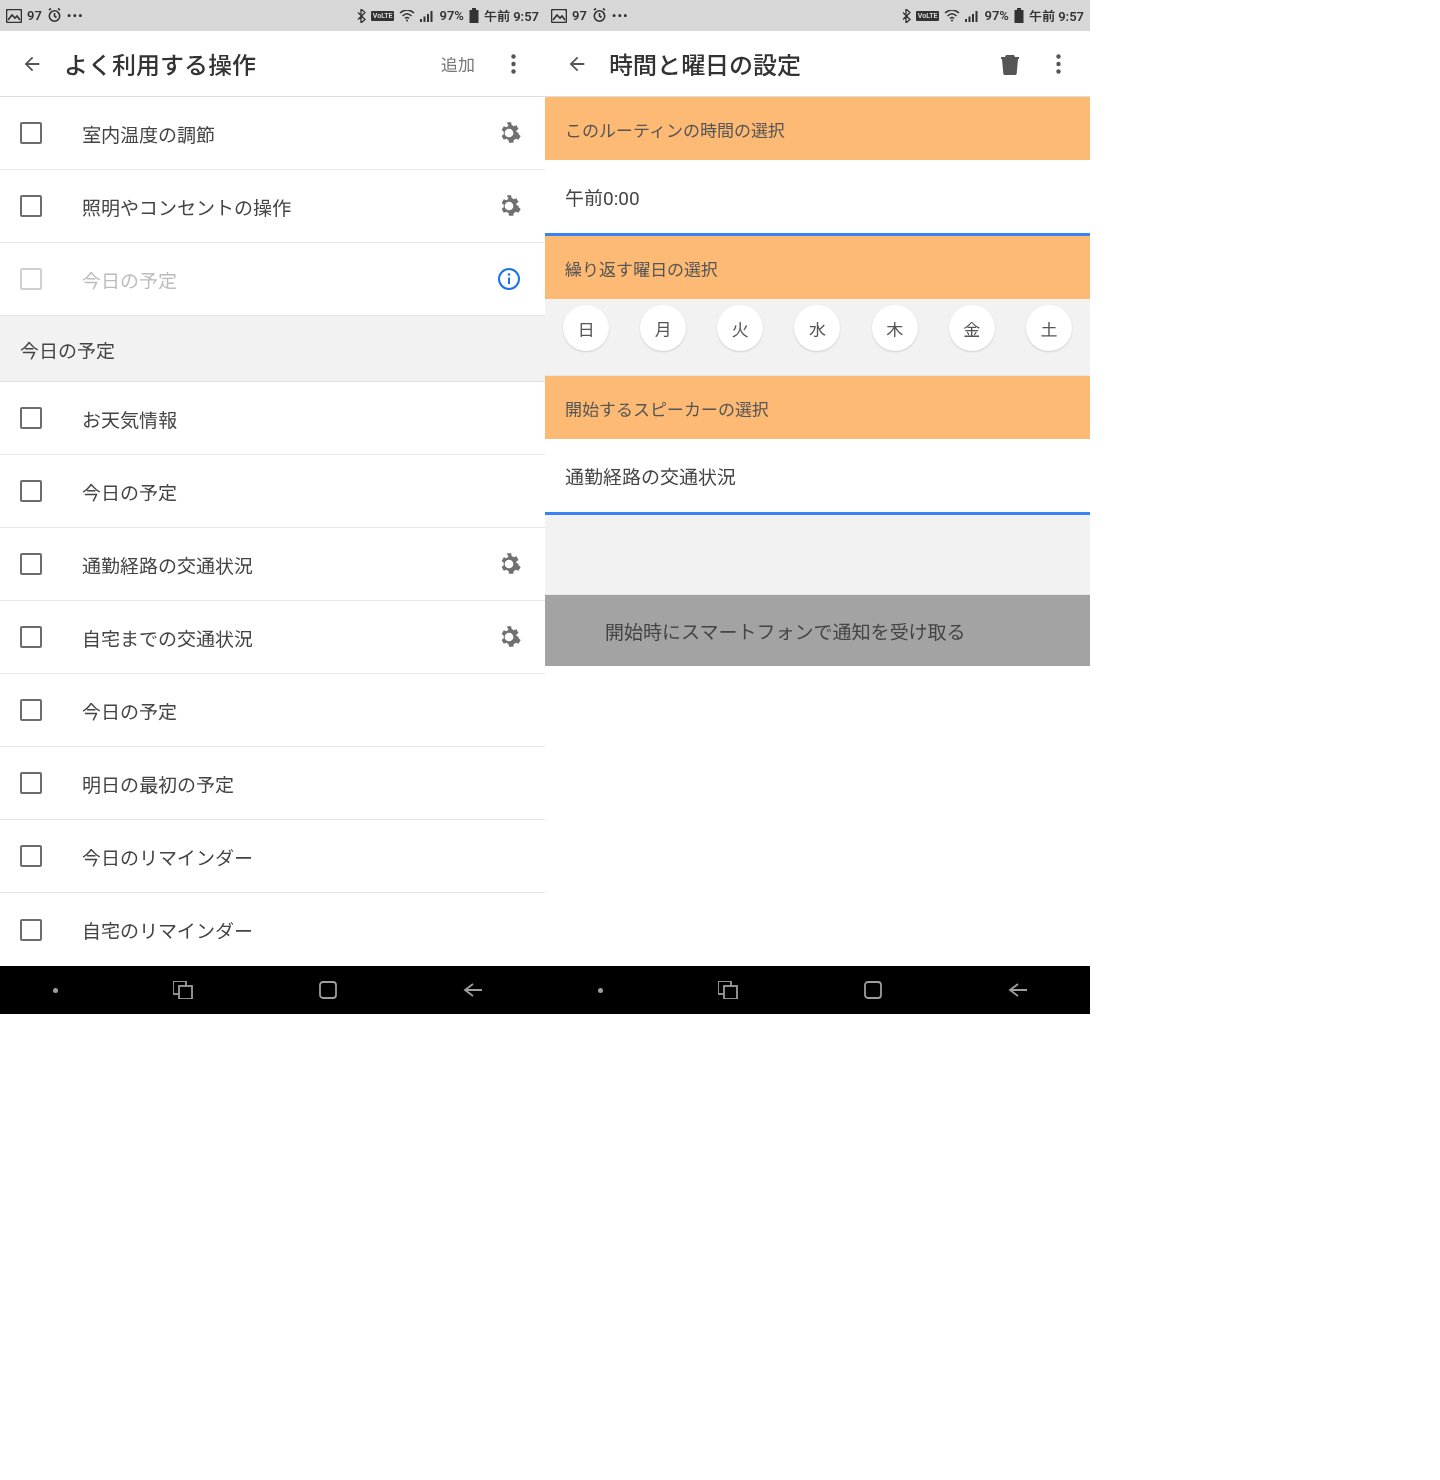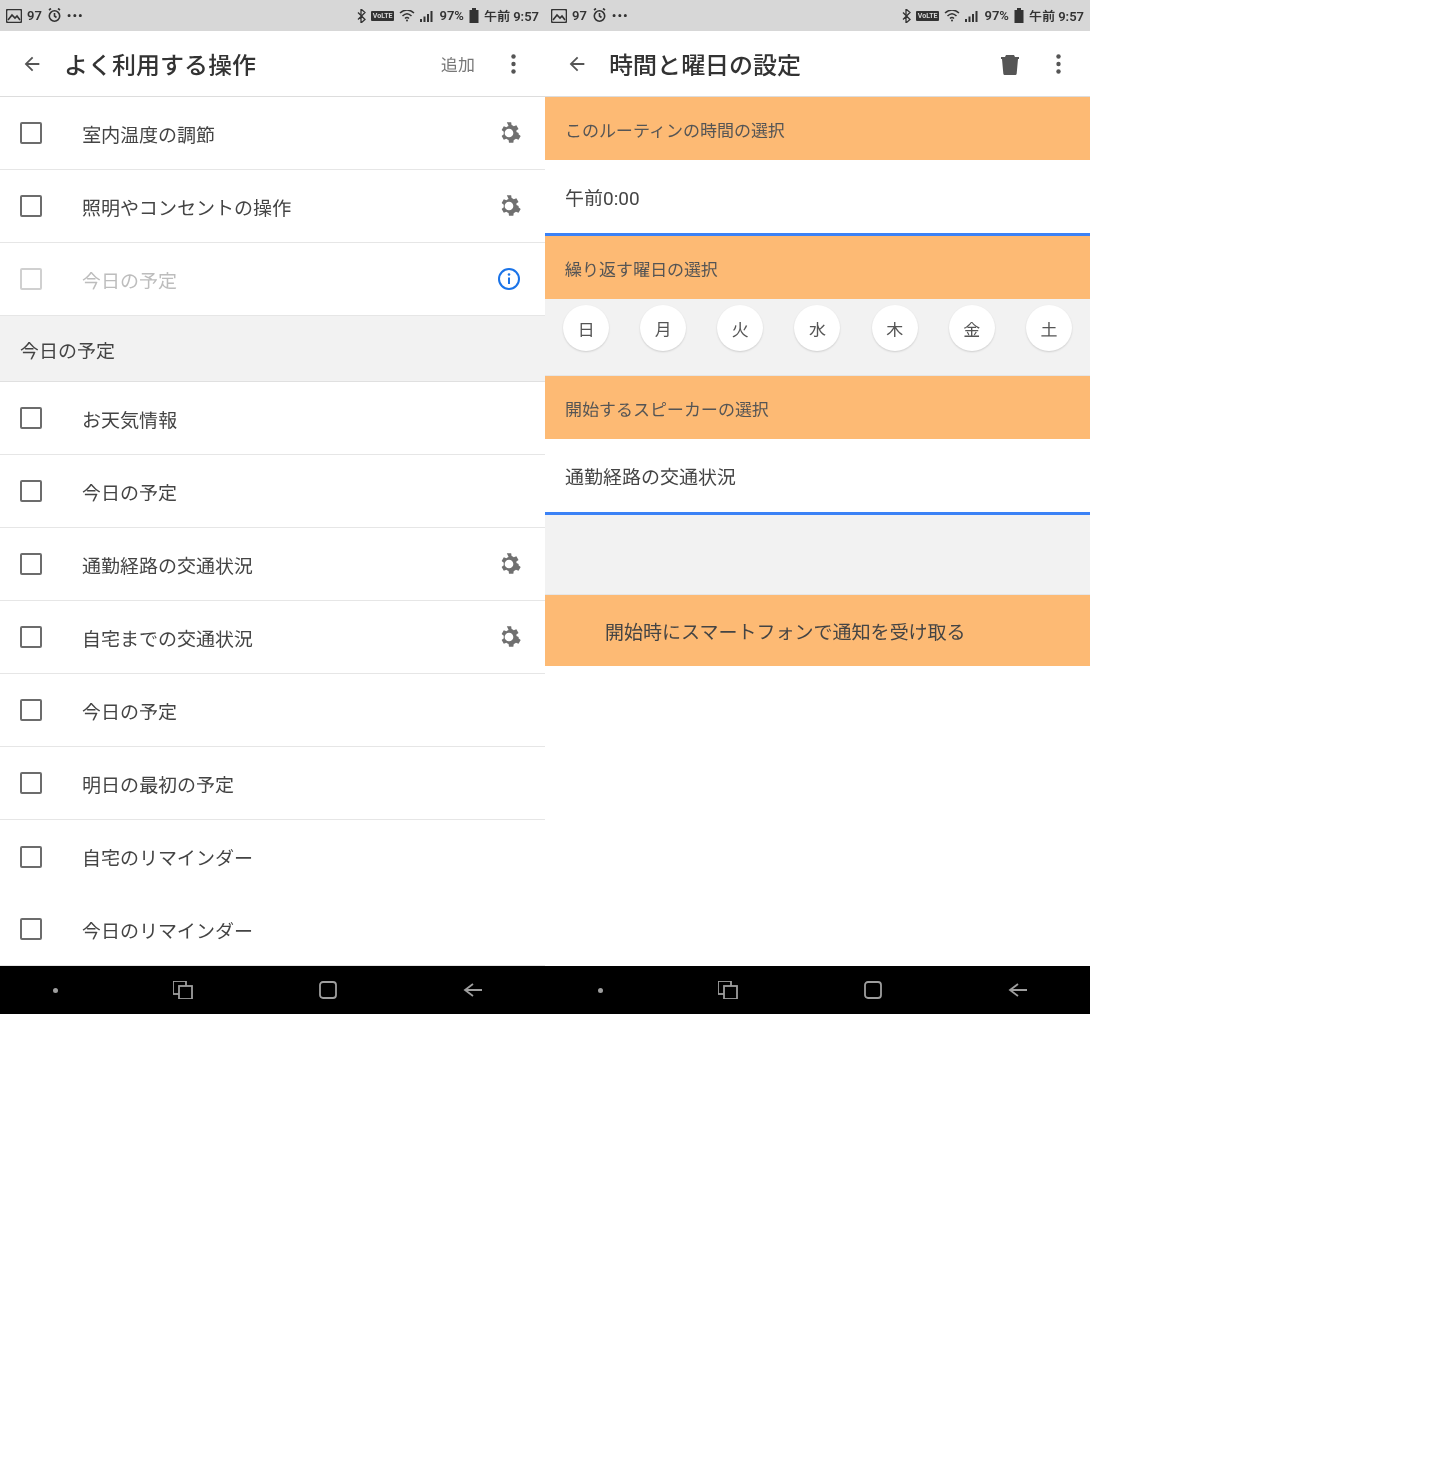--- a/index.html
+++ b/index.html
@@ -129,21 +129,21 @@
   }
   .gap-block {
     background: #f2f2f2;
     height: 80px;
     border-bottom: 1px solid #e6e6e6;
   }
   .notify-row {
     display: flex;
     align-items: center;
     padding: 22px 20px;
-    background: #fdba74;
+    background: #a3a3a3;
   }
   .notify-row .label {
     font-size: 19px;
     color: #444;
     margin-left: 40px;
   }
   .flex-fill { flex: 1; background: #fff; }
   
   
   .nav-bar {
@@ -297,27 +297,27 @@
     </div>
   </div>
   <div class="row">
     <div class="checkbox"></div>
     <div class="label">今日の予定</div>
   </div>
   <div class="row">
     <div class="checkbox"></div>
     <div class="label">明日の最初の予定</div>
   </div>
+  <div class="row">
+    <div class="checkbox"></div>
+    <div class="label">今日のリマインダー</div>
+  </div>
   <div class="row" style="border-bottom:none;">
     <div class="checkbox"></div>
     <div class="label">自宅のリマインダー</div>
-  </div>
-  <div class="row">
-    <div class="checkbox"></div>
-    <div class="label">今日のリマインダー</div>
   </div>
 
   <div class="nav-bar">
     <div class="dot"></div>
     <div class="nbtn">
       <svg width="20" height="18" viewBox="0 0 20 18">
             <rect x="0" y="0" width="13" height="13" fill="none" stroke="#9e9e9e" stroke-width="1.8"></rect>
             <rect x="6" y="5" width="13" height="13" fill="#000" stroke="#9e9e9e" stroke-width="1.8"></rect>
           </svg>
     </div>

